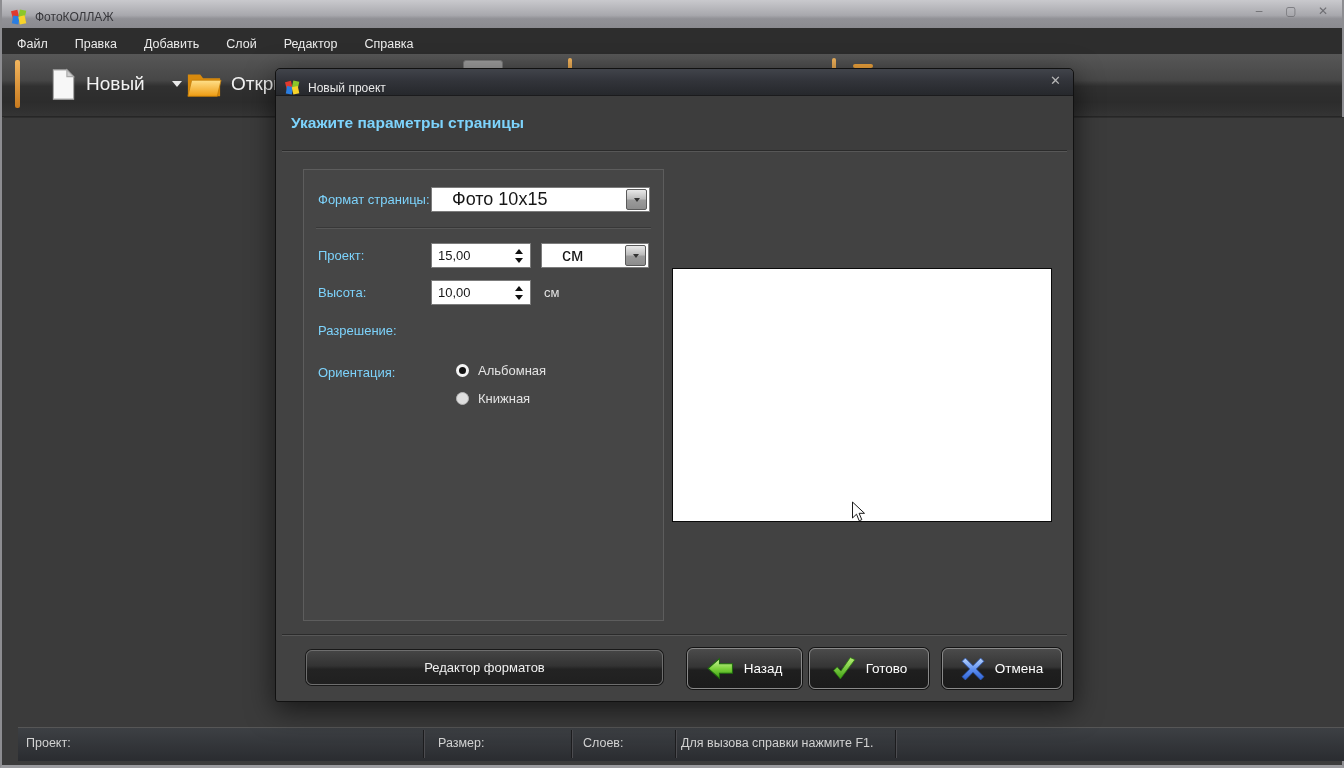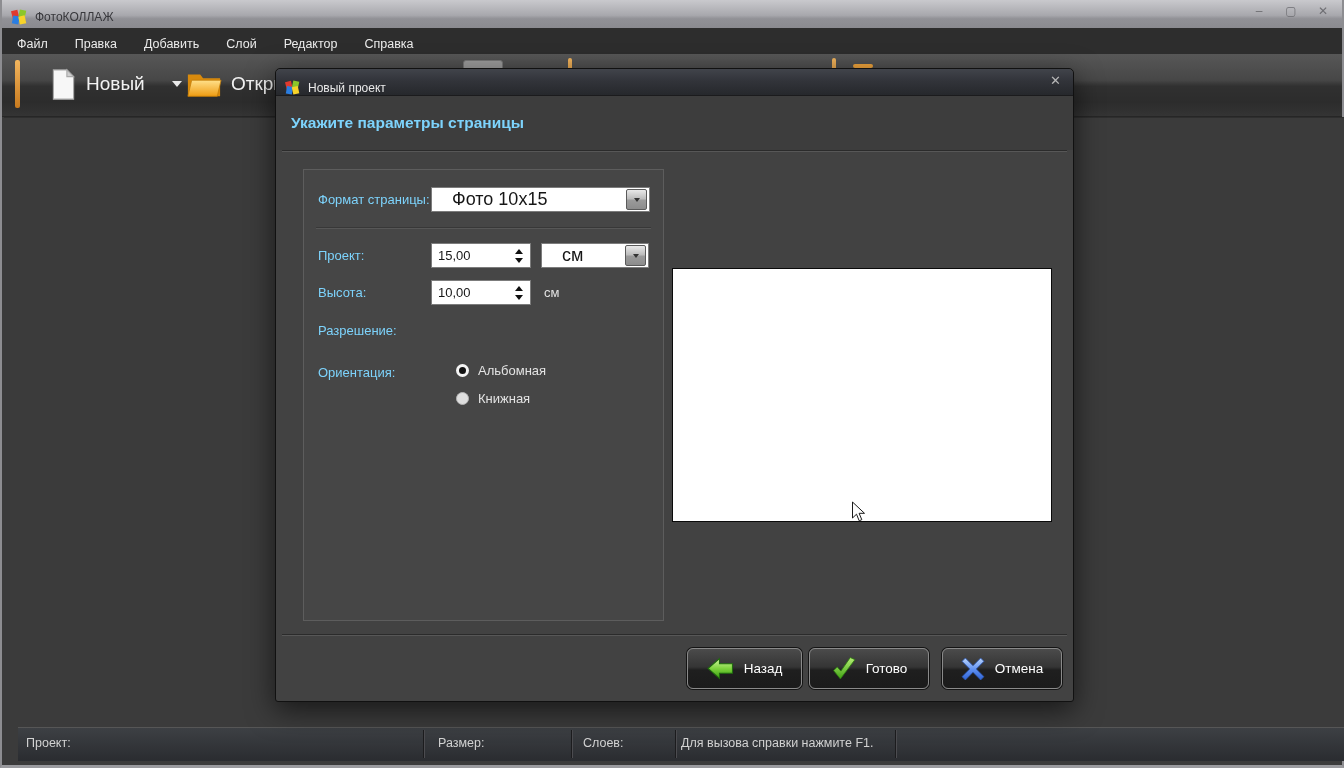--- a/index.html
+++ b/index.html
@@ -258,20 +258,21 @@
       <span class="f-label" style="top:190px">Ориентация:</span>
       <div class="radio-row" style="top:192px">
         <span class="radio sel"></span>
         <span class="radio-label">Альбомная</span>
       </div>
       <div class="radio-row" style="top:220px">
         <span class="radio unsel"></span>
         <span class="radio-label">Книжная</span>
       </div>
 
+      <div class="editor-btn">Редактор форматов</div>
     </div>
 
     <div class="preview"></div>
 
     <svg class="cursor" viewBox="0 0 15 22">
       <path d="M1.5 1 L1.5 17 L5.5 13.2 L8.2 19.8 L10.8 18.7 L8.1 12.3 L13.5 12.3 Z" fill="#fdfdfd" stroke="#1a1a1a" stroke-width="1"></path>
     </svg>
 
     <div class="groove g-bottom"></div>
 

